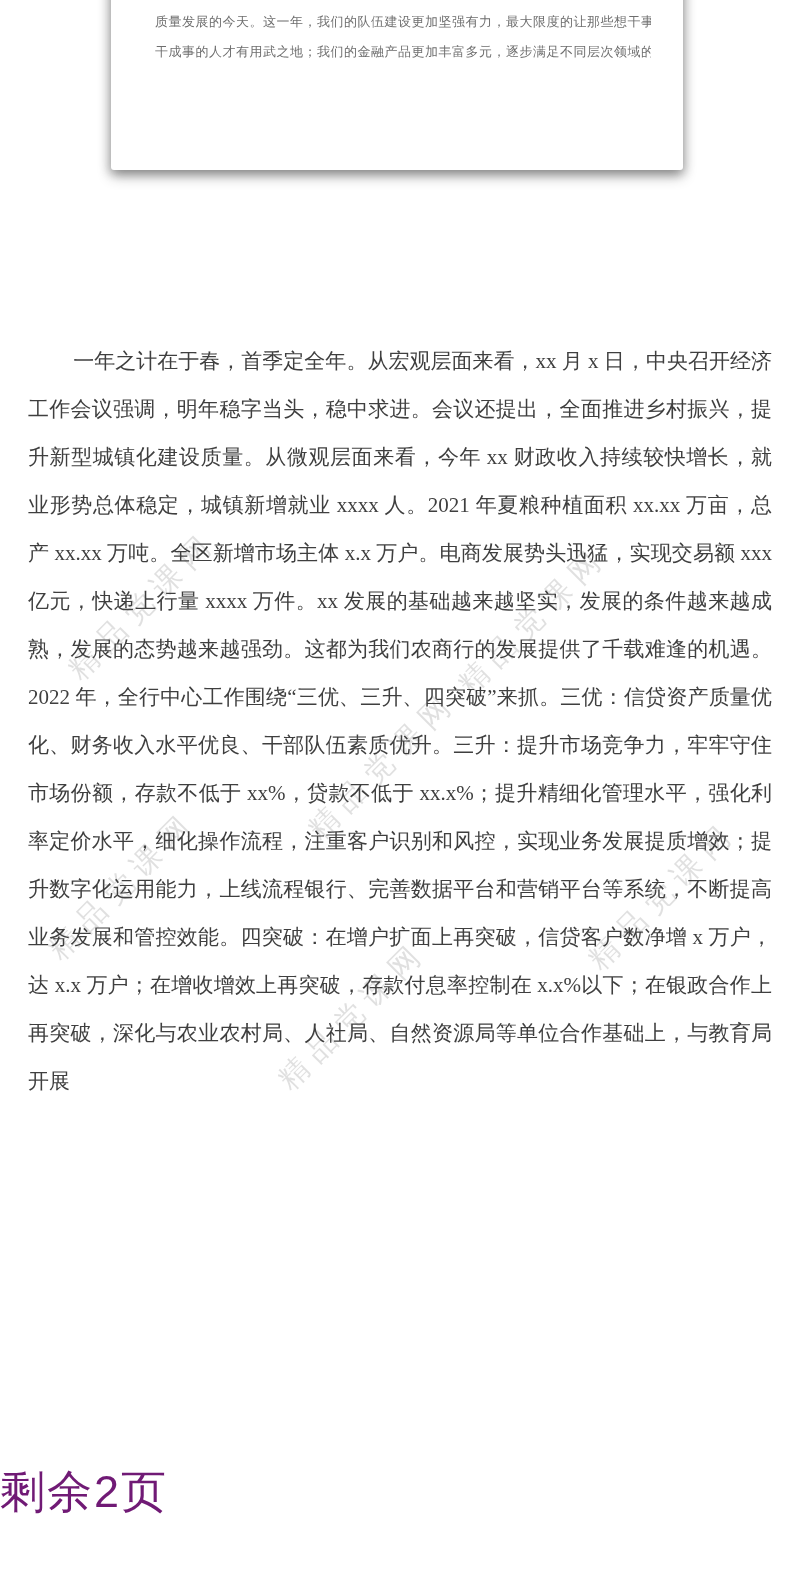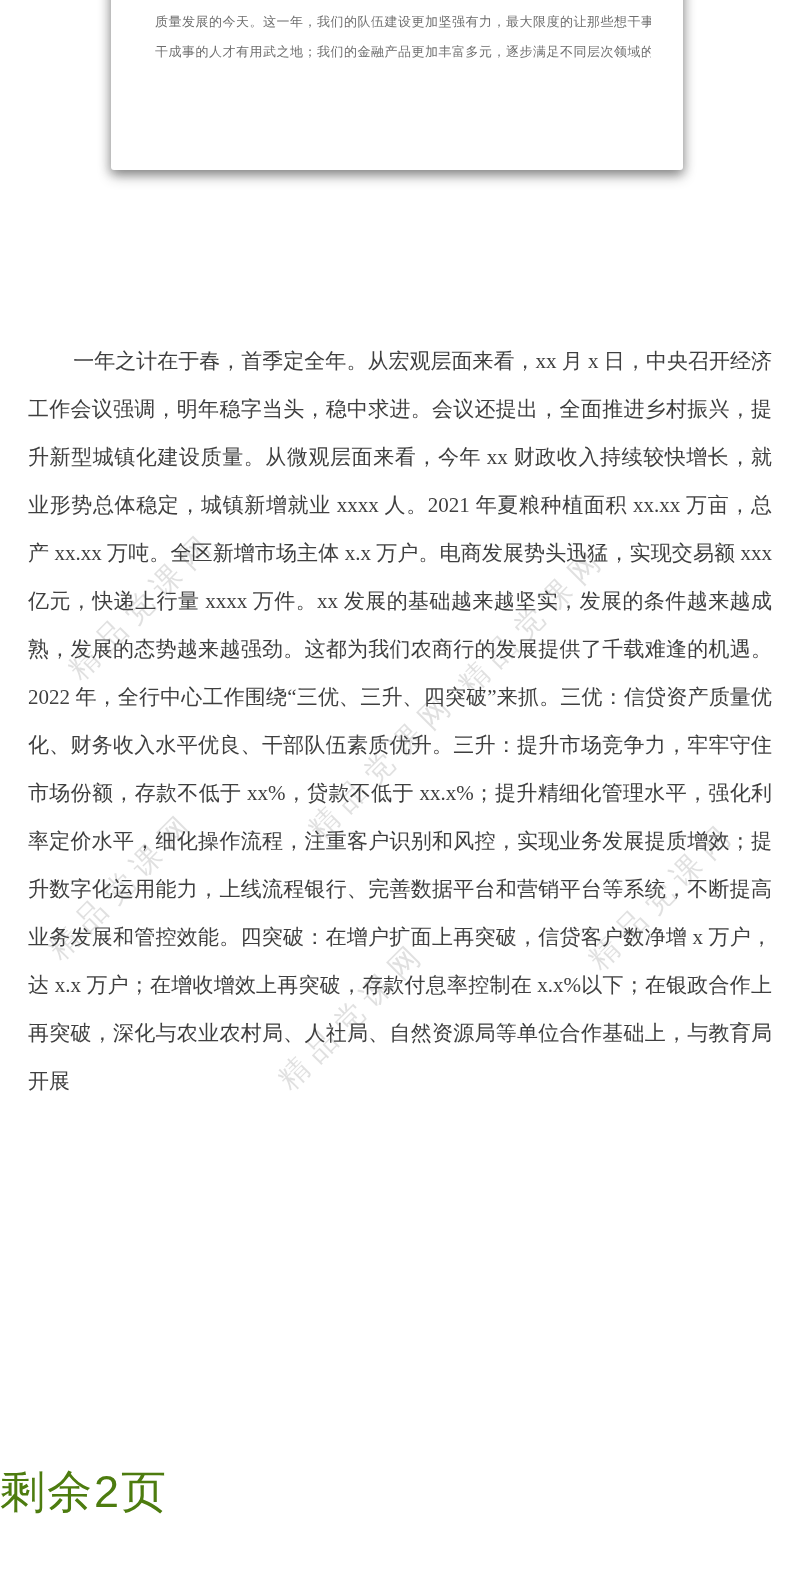--- a/index.html
+++ b/index.html
@@ -89,21 +89,21 @@
     right: 0;
     top: 1462px;
     display: flex;
     justify-content: space-between;
     align-items: baseline;
     column-gap: 28px;
     z-index: 2;
     font-family: "Liberation Sans", sans-serif;
     font-size: 45px;
     font-weight: 500;
-    color: #4d7c0f;
+    color: #701a75;
     letter-spacing: 2px;
   }
 </style>
 </head>
 <body>
 
 <div class="stage">
 
   <div class="preview-card">
     <div class="card-line">质量发展的今天。这一年，我们的队伍建设更加坚强有力，最大限度的让那些想干事、能干事、</div>

